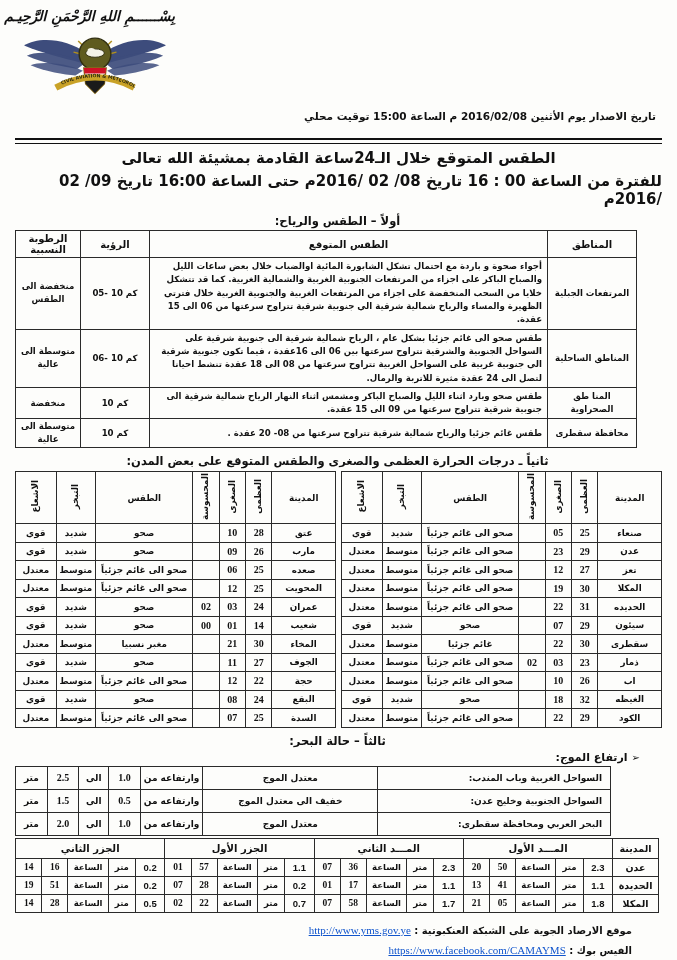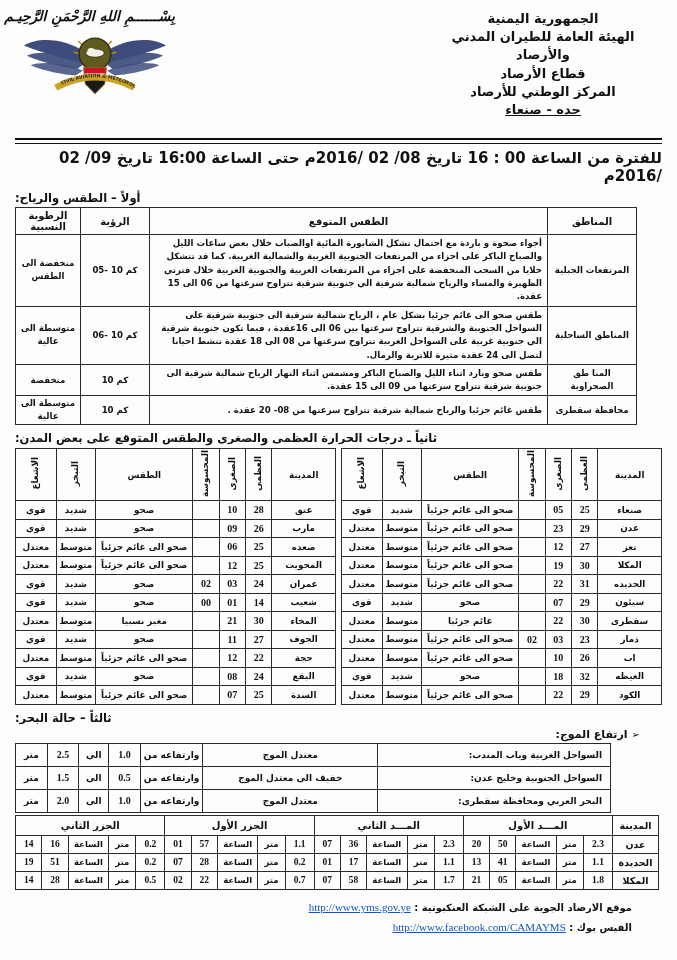--- a/index.html
+++ b/index.html
@@ -16,21 +16,21 @@
   .eng .meta{font-size:12px;font-weight:bold;font-family:"Liberation Sans",sans-serif;margin-top:5px;}
   .center-logo{width:160px;text-align:center;padding-top:2px;}
   .bismillah{font-size:14px;font-weight:bold;direction:rtl;white-space:nowrap;font-style:italic;}
   .arb{width:238px;text-align:center;direction:rtl;font-weight:700;font-size:13px;line-height:1.4;padding-top:4px;}
   .arb .underline{text-decoration:underline;}
   .issue-line{position:absolute;left:0;right:6px;top:104px;text-align:right;direction:rtl;font-size:10.5px;font-weight:700;}
   .dbl-rule{border-top:2px solid #111;border-bottom:1px solid #111;height:3px;margin:2px 0 5px 0;}
   
   .title{text-align:center;direction:rtl;font-weight:700;font-size:15px;}
   .subtitle{direction:rtl;font-weight:700;font-size:15px;margin-top:5px;}
-  .sec-heading{direction:rtl;text-align:left;font-weight:700;font-size:11.5px;margin:6px 2px 2px 0;}
+  .sec-heading{direction:rtl;text-align:center;font-weight:700;font-size:11.5px;margin:6px 2px 2px 0;}
   .sub-heading{direction:rtl;text-align:right;font-weight:700;font-size:11px;margin:3px 22px 2px 0;}
   .arrow{display:inline-block;font-size:10px;margin-left:4px;}
   
   table{border-collapse:collapse;direction:rtl;}
   td,th{border:1px solid #2a2a2a;padding:1px 3px;}
   
   .t1{width:622px;margin:2px 6px 0 0;font-size:8.6px;}
   .t1 th{font-size:10px;font-weight:700;height:24px;}
   .t1 .c-region{width:82px;}
   .t1 .c-vis{width:62px;}
@@ -57,21 +57,21 @@
   .tw .w-state{width:186px;}
   .tw .w-rise{width:58px;}
   .tw .w-num{width:26px;font-family:"Liberation Serif",serif;font-size:10px;direction:ltr;}
   .tw .w-to{width:24px;}
   .tw .w-unit{width:26px;}
   
   .tt{width:644px;margin-top:2px;font-size:9px;}
   .tt th{height:17px;font-size:10px;font-weight:700;}
   .tt td{font-weight:700;height:15px;text-align:center;}
   .tt .td-city{width:42px;font-size:9.5px;}
-  .tt .td-v{width:28px;font-family:Liberation Serif, serif;font-size:9.5px;direction:ltr;}
+  .tt .td-v{width:28px;font-family:Liberation Sans, sans-serif;font-size:9.5px;direction:ltr;}
   .tt .td-lbl{width:24px;font-size:8.5px;}
   .tt .td-hr{width:36px;font-size:8.5px;}
   .tt .td-n{width:25px;font-family:"Liberation Serif",serif;font-size:9.5px;direction:ltr;}
   
   .links{direction:rtl;text-align:right;margin:8px 30px 0 0;font-size:10px;font-weight:700;line-height:1.8;}
   .links a{color:#1155cc;text-decoration:underline;font-family:"Liberation Serif",serif;font-weight:normal;font-size:11px;direction:ltr;unicode-bidi:embed;margin-left:43px;}
   .links .fb{margin-left:38px;}
   
   .logo-svg{display:block;margin:2px auto 0 auto;}
 </style>
@@ -113,32 +113,27 @@
         <path d="M68 45 L92 45 L91.3 51 L68.7 51 Z" fill="#ce1126"></path>
         <path d="M69.4 57 L90.6 57 L90 62 L80 72 L70 62 Z" fill="#1a1a1a"></path>
 
         <path id="band-arc" d="M38 66 Q80 44 122 66" fill="none" stroke="#c9a227" stroke-width="7"></path>
         <text font-size="5" fill="#2f2d10" font-weight="bold">
           <textPath href="#band-arc" startOffset="8%">CIVIL AVIATION &amp; METEOROLOGY</textPath>
         </text>
       </svg>
     </div>
 
-    <div class="arb">
-      <div>الجمهورية اليمنية</div>
-      <div>الهيئة العامة للطيران المدني والأرصاد</div>
-      <div>قطاع الأرصاد</div>
-      <div>المركز الوطني للأرصاد</div>
-      <div class="underline">حده - صنعاء</div>
-    </div>
-
+
+    <div class="issue-line">تاريخ الاصدار يوم الأثنين 2016/02/08 م  الساعة  15:00  توقيت محلي</div>
   </div>
 
   <div class="dbl-rule"></div>
 
+  <div class="title">الطقس المتوقع خلال الـ24ساعة القادمة بمشيئة الله تعالى</div>
   <div class="subtitle">للفترة من الساعة 00 : 16 تاريخ 08/ 02 /2016م حتى الساعة 16:00 تاريخ 09/ 02 /2016م</div>
 
   <div class="sec-heading">أولاً – الطقس والرياح:</div>
   <table class="t1">
     <thead>
       <tr>
         <th class="c-region">المناطق</th>
         <th class="c-fc">الطقس المتوقع</th>
         <th class="c-vis">الرؤية</th>
         <th class="c-hum">الرطوبة النسبية</th>
@@ -559,17 +554,17 @@
       </tbody>
   </table>
 
   <div class="links">
     <div>
       <span>موقع الارصاد الجوية على الشبكة العنكبوتية :</span>
       <a href="#">http://www.yms.gov.ye</a>
     </div>
     <div class="fb">
       <span>الفيس بوك :</span>
-      <a href="#">http://www.facebook.com/CAMAYMS</a>
+      <a href="#">https://www.facebook.com/CAMAYMS</a>
     </div>
   </div>
 
 </div>
 
 </body></html>

